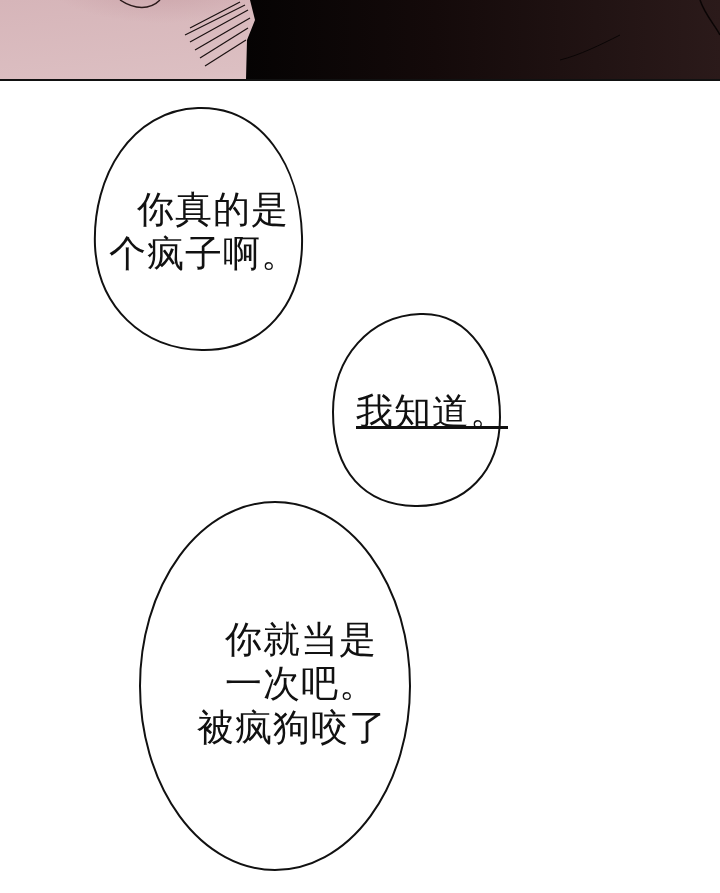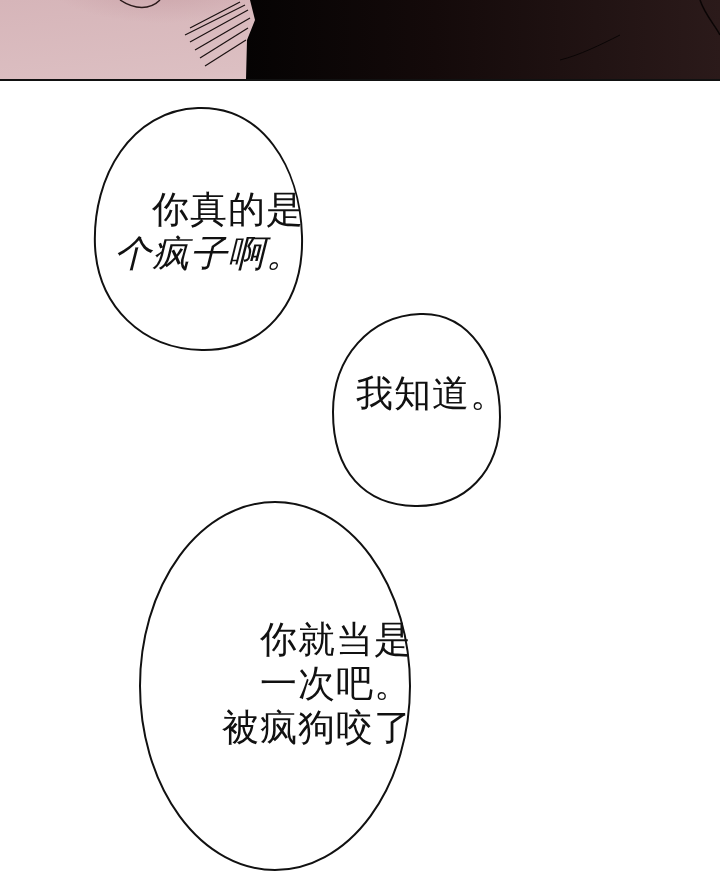--- a/index.html
+++ b/index.html
@@ -14,21 +14,21 @@
     }
     .panel-top svg { display: block; }
     .bubble {
       position: absolute;
     }
     .bubble svg { position: absolute; left: 0; top: 0; overflow: visible; }
     .bubble-text {
       position: absolute; left: 0; right: 0;
       color: #111; font-size: 37px; line-height: 44px;
       font-weight: 500; letter-spacing: 1px;
-      text-align: right;
+      text-align: center;
     }
     .bubble-text div { white-space: nowrap; }
   </style>
 </head>
 <body>
 
 <div class="panel-top">
   <svg width="720" height="79" viewBox="0 0 720 79">
     <defs>
       <linearGradient id="skin" x1="0" y1="0" x2="1" y2="1">
@@ -62,29 +62,29 @@
     <path d="M560,60 C580,55 600,45 620,35" stroke="#0a0505" stroke-width="1" fill="none"></path>
   </svg>
 </div>
 
 <div class="bubble" style="left:92px; top:106px; width:212px; height:246px;">
   <svg width="212" height="246">
     <path d="M106,2 C170,0 208,60 210,130 C212,200 170,245 110,244 C50,243 6,200 3,140 C0,70 40,4 106,2 Z" fill="#fff" stroke="#111" stroke-width="2"></path>
   </svg>
   <div class="bubble-text" style="top:82px; left:30px;">
     <div>你真的是</div>
-    <div style="margin-left:-18px;font-style:italic;">个疯子啊。</div>
+    <div style="margin-left:-18px;">个疯子啊。</div>
   </div>
 </div>
 
 <div class="bubble" style="left:330px; top:312px; width:172px; height:196px;">
   <svg width="172" height="196">
     <path d="M90,2 C140,0 170,50 170,105 C170,160 135,195 85,194 C35,193 3,160 3,100 C3,45 40,4 90,2 Z" fill="#fff" stroke="#111" stroke-width="2"></path>
   </svg>
-  <div class="bubble-text" style="top:60px; left:26px;">
+  <div class="bubble-text" style="top:78px; left:26px;text-decoration:underline;">
     <div>我知道。</div>
   </div>
 </div>
 
 <div class="bubble" style="left:138px; top:500px; width:274px; height:372px;">
   <svg width="274" height="372">
     <ellipse cx="137" cy="186" rx="135" ry="184" fill="#fff" stroke="#111" stroke-width="2"></ellipse>
   </svg>
   <div class="bubble-text" style="top:118px; left:52px;">
     <div>你就当是</div>

